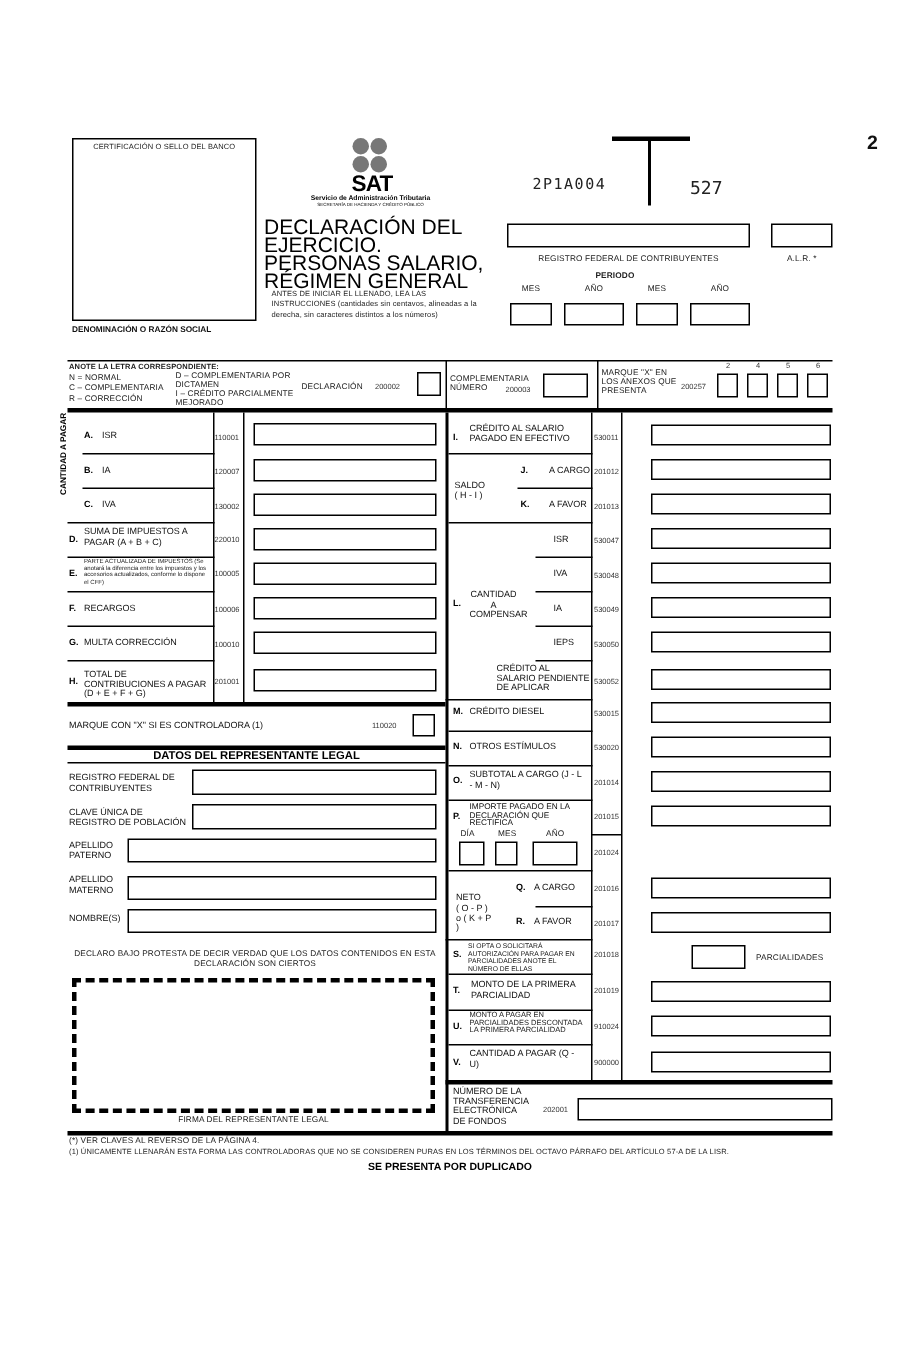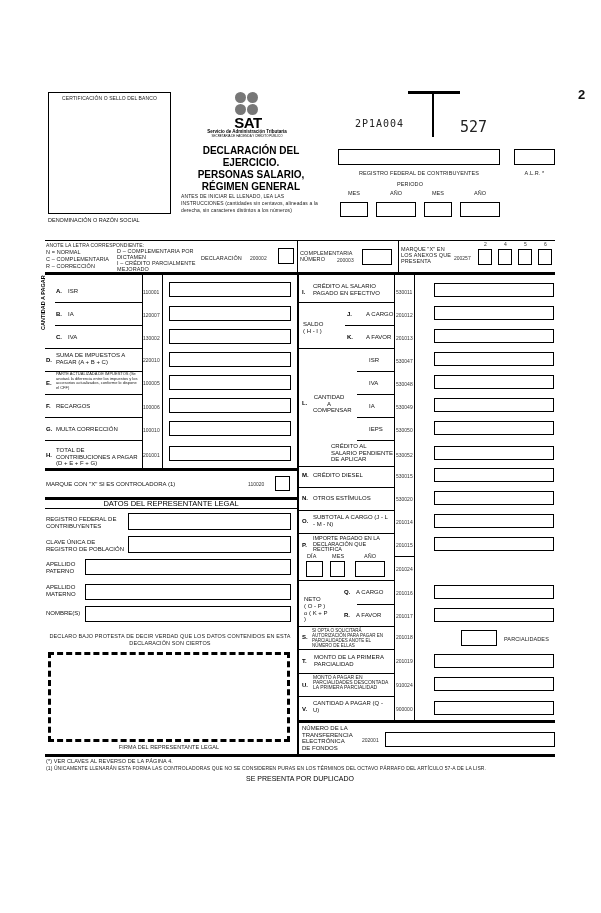--- a/index.html
+++ b/index.html
@@ -1,30 +1,30 @@
 <!DOCTYPE html>
 <html><head>
 <meta charset="utf-8">
 <style>
   html, body { margin:0; padding:0; background:#fff; }
   body { width:601px; height:913px; position:relative; overflow:hidden;
          font-family:"Liberation Sans", sans-serif; color:#000; }
   .abs { position:absolute; }
   .tiny { font-size:5.5px; line-height:6px; letter-spacing:0.1px; color:#222; }
   .lbl { font-size:6px; line-height:6.5px; color:#111; }
-  .bold { font-weight:normal; }
+  .bold { font-weight:bold; }
   .box { position:absolute; border:1.6px solid #000; background:#fff; box-sizing:border-box; }
   .thinbox { position:absolute; border:1px solid #000; background:#fff; box-sizing:border-box; }
   .hline { position:absolute; height:0; border-top:1px solid #000; }
   .hthick { position:absolute; height:0; border-top:3px solid #000; }
   .vline { position:absolute; width:0; border-left:1px solid #000; }
   .vthick { position:absolute; width:0; border-left:2px solid #000; }
   .code { font-size:5px; color:#333; }
   .letter { font-size:7px; font-weight:bold; }
-  .title { font-size:10px; font-weight:bold; text-align:center; line-height:12px; }
+  .title { font-size:14px; font-weight:normal; line-height:12px; }
 </style>
 </head>
 <body>
 
 <div class="abs tiny" style="left:578px;top:92px;font-size:13px;font-weight:bold;color:#111;">2</div>
 
 <div class="box" style="left:48px;top:92px;width:123px;height:122px;">
   <div class="tiny" style="text-align:center;margin-top:2px;font-size:5px;">CERTIFICACIÓN O SELLO DEL BANCO</div>
 </div>
 <div class="abs lbl bold" style="left:48px;top:217px;font-size:5.5px;">DENOMINACIÓN O RAZÓN SOCIAL</div>
@@ -42,21 +42,21 @@
 <div class="abs title" style="left:176px;top:145px;width:150px;">
   <div>DECLARACIÓN DEL EJERCICIO.</div>
   <div>PERSONAS SALARIO,</div>
   <div>RÉGIMEN GENERAL</div>
 </div>
 <div class="abs tiny" style="left:181px;top:193px;width:145px;font-size:5px;line-height:7px;">ANTES DE INICIAR EL LLENADO, LEA LAS INSTRUCCIONES (cantidades sin centavos, alineadas a la derecha, sin caracteres distintos a los números)</div>
 
 <div class="abs" style="left:408px;top:91px;width:52px;height:3px;background:#000;"></div>
 <div class="abs" style="left:432px;top:93px;width:2px;height:44px;background:#000;"></div>
 <div class="abs" style="left:355px;top:118px;font-family:'DejaVu Sans Mono', monospace;font-size:10px;color:#222;letter-spacing:1px;">2P1A004</div>
-<div class="abs" style="left:460px;top:118px;font-family:'DejaVu Sans Mono', monospace;font-size:15px;color:#222;">527</div>
+<div class="abs" style="left:460px;top:118px;font-family:'DejaVu Sans Mono', monospace;font-size:12px;color:#222;">527</div>
 
 <div class="box" style="left:338px;top:149px;width:162px;height:16px;"></div>
 <div class="box" style="left:514px;top:149px;width:41px;height:16px;"></div>
 <div class="abs tiny" style="left:338px;top:170px;width:162px;text-align:center;">REGISTRO FEDERAL DE CONTRIBUYENTES</div>
 <div class="abs tiny" style="left:514px;top:170px;width:41px;text-align:center;">A.L.R. *</div>
 <div class="abs tiny bold" style="left:390px;top:181px;width:40px;text-align:center;">PERIODO</div>
 <div class="abs tiny" style="left:340px;top:190px;width:28px;text-align:center;">MES</div>
 <div class="abs tiny" style="left:376px;top:190px;width:40px;text-align:center;">AÑO</div>
 <div class="abs tiny" style="left:424px;top:190px;width:28px;text-align:center;">MES</div>
 <div class="abs tiny" style="left:460px;top:190px;width:40px;text-align:center;">AÑO</div>

